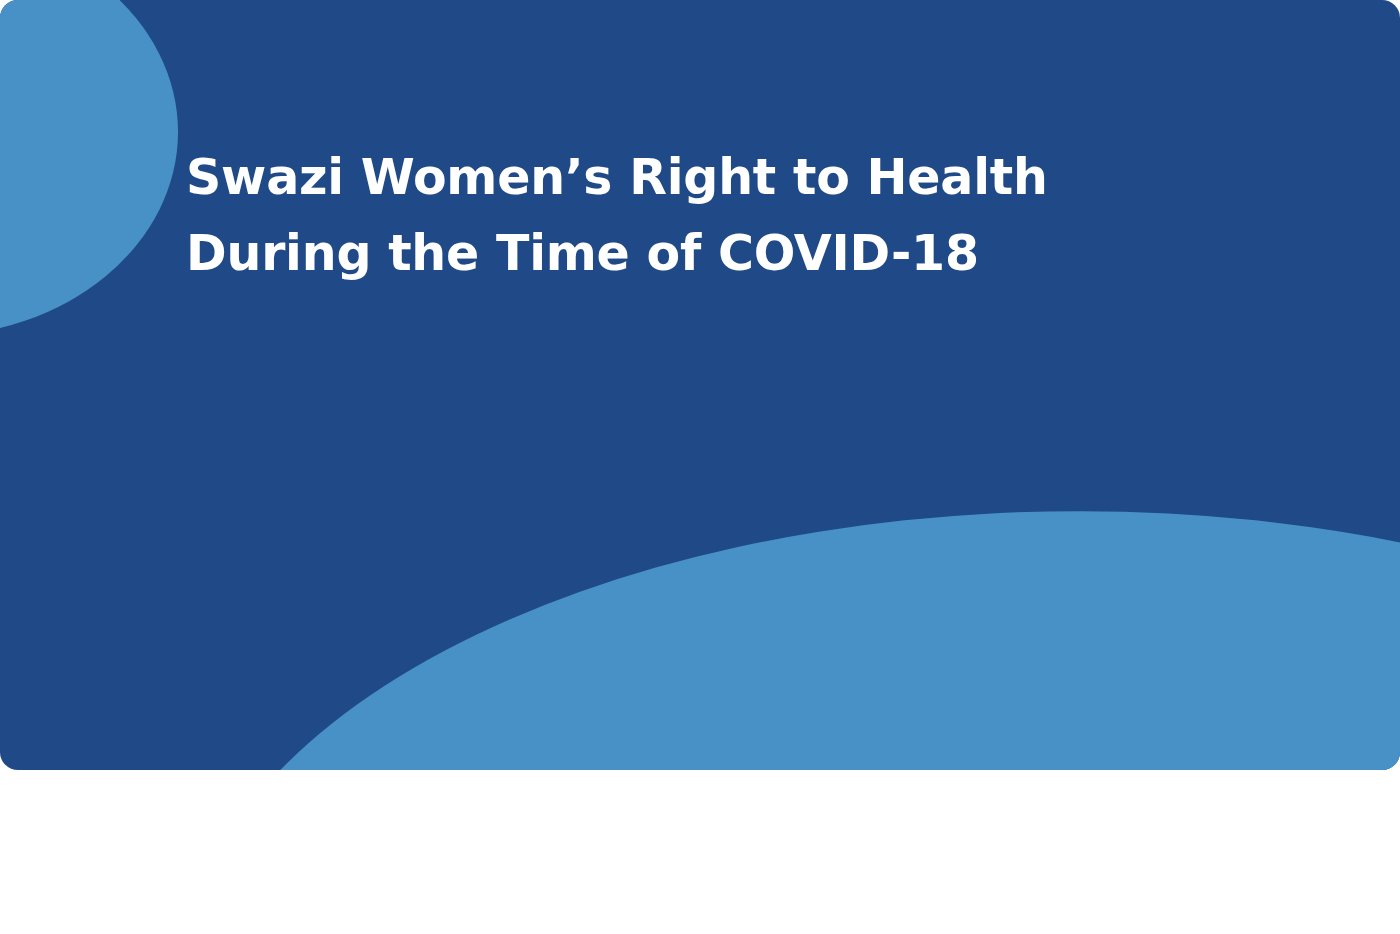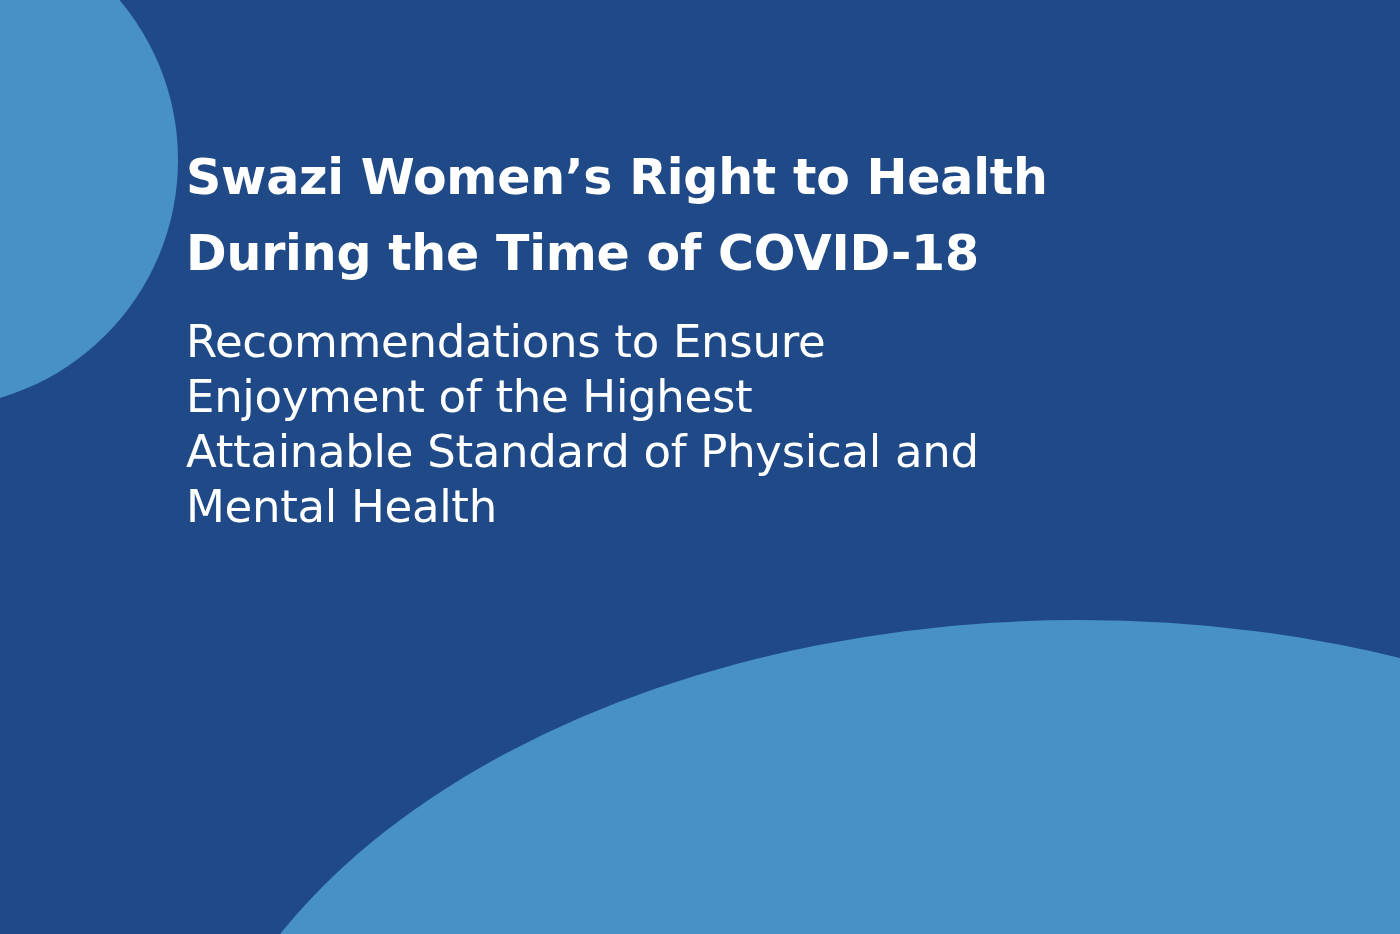--- a/index.html
+++ b/index.html
@@ -5,24 +5,25 @@
 <style>
   html, body {
     margin: 0;
     padding: 0;
     background: #ffffff;
   }
 
   #slide {
     position: relative;
     width: 1400px;
-    height: 934px;
+    height: 770px;
     overflow: hidden;
     background: #1F4A87;
     font-family: "DejaVu Sans", "Liberation Sans", sans-serif;
+    border-radius: 18px;
     -webkit-font-smoothing: antialiased;
   }
 
   
 
   .deco-layer {
     position: absolute;
     inset: 0;
     width: 100%;
     height: 100%;
@@ -82,22 +83,16 @@
     <ellipse cx="1080" cy="1200" rx="900" ry="580" fill="#4891C7"></ellipse>
   </svg>
 
   <div class="content">
 
     <h1 class="title">
       <span class="t-line">Swazi Women’s Right to Health</span>
       <span class="t-line">During the Time of COVID-18</span>
     </h1>
 
-    <p class="subtitle">
-      <span class="s-line">Recommendations to Ensure</span>
-      <span class="s-line">Enjoyment of the Highest</span>
-      <span class="s-line">Attainable Standard of Physical and</span>
-      <span class="s-line">Mental Health</span>
-    </p>
 
   </div>
 
 </div>
 
 </body></html>

